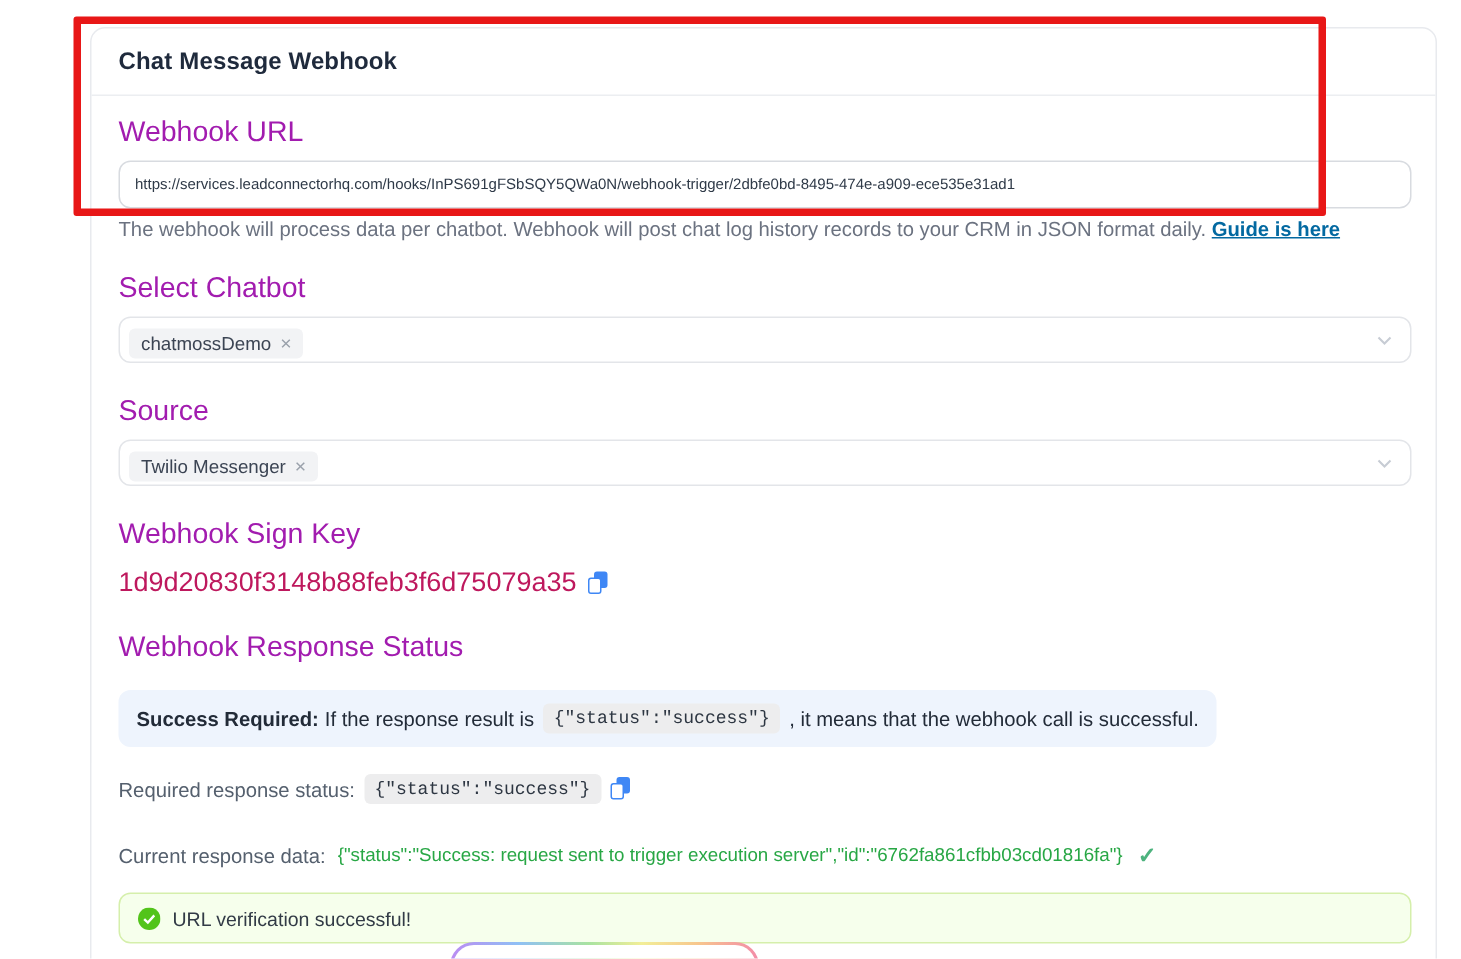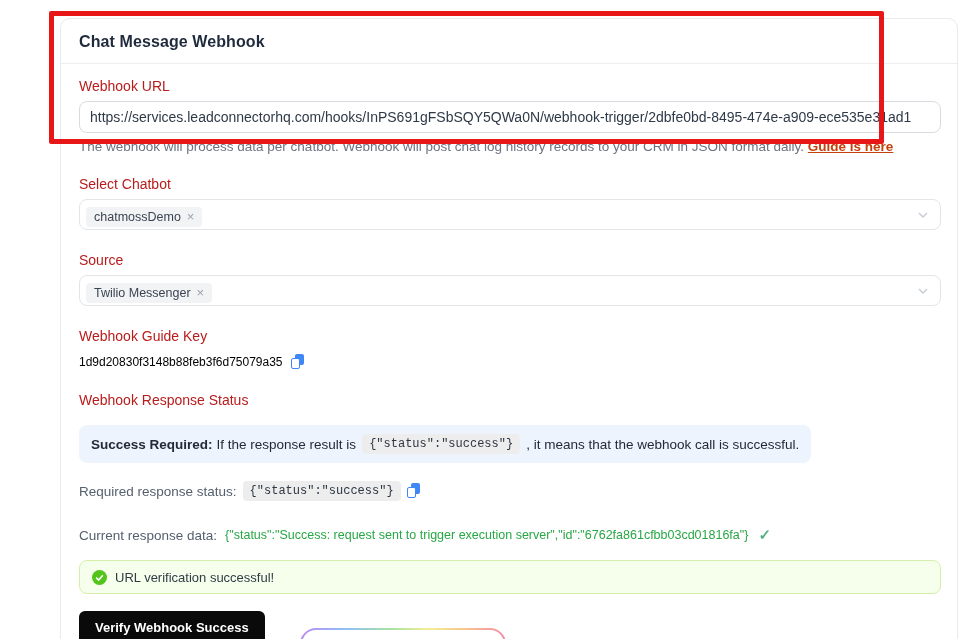--- a/index.html
+++ b/index.html
@@ -7,40 +7,40 @@
     font-family: "Liberation Sans", sans-serif; color: #374151; }
   .page { position: relative; width: 974px; height: 639px; }
 
   
   .card { position: absolute; left: 60px; top: 18px; width: 898px; height: 680px;
     background: #fff; border: 1px solid #e8eaee; border-radius: 10px; }
   .card-header { padding: 14px 18px 12px 18px; border-bottom: 1px solid #eceef1; }
   .card-title { font-size: 16px; font-weight: 700; color: #1f2a3c; letter-spacing: .1px; }
   .card-body { padding: 14px 18px 20px 18px; }
 
-  .field-label { font-size: 14px; color: #b91c1c; margin-bottom: 7px; }
+  .field-label { font-size: 19px; color: #a21caf; margin-bottom: 7px; }
 
   .url-input { width: 862px; height: 32px; border: 1px solid #d8dbe0; border-radius: 8px;
-    padding: 0 10px; font-size: 14px; color: #2f3a48; outline: none; background: #fff;
+    padding: 0 10px; font-size: 10px; color: #2f3a48; outline: none; background: #fff;
     font-family: "Liberation Sans", sans-serif; }
   .help-text { margin-top: 6px; font-size: 13.5px; color: #6b7280; }
-  .help-link { color: #c2410c; font-weight: 700; text-decoration: underline; cursor: pointer; }
+  .help-link { color: #0369a1; font-weight: 700; text-decoration: underline; cursor: pointer; }
 
   .section { margin-top: 22px; }
 
   .select-box { position: relative; width: 862px; height: 31px; border: 1px solid #e3e5e9;
     border-radius: 8px; background: #fff; display: flex; align-items: center;
     padding: 4px 28px 0 6px; cursor: pointer; }
   .tag { display: inline-flex; align-items: center; gap: 6px; background: #f2f3f5;
     border-radius: 4px; padding: 3px 8px; font-size: 12.5px; color: #3b4453; }
   .tag-close { color: #9aa1ab; font-size: 13px; line-height: 1; cursor: pointer; }
   .chevron { position: absolute; right: 11px; top: 9px; width: 12px; height: 12px; color: #c7ccd4; }
 
   .key-row { margin-top: 10px; display: flex; align-items: center; gap: 8px; }
-  .key-value { font-size: 12px; color: #000000; }
+  .key-value { font-size: 18px; color: #be185d; }
 
   .copy-icon { position: relative; width: 14px; height: 16px; display: inline-block; cursor: pointer; flex: none; }
   .copy-icon .back { position: absolute; left: 4px; top: 0; width: 9px; height: 11px;
     background: #3f87f5; border-radius: 2px; }
   .copy-icon .front { position: absolute; left: 0; top: 4px; width: 9px; height: 11px;
     background: #fff; border: 1.6px solid #3f87f5; border-radius: 2px; }
 
   .criteria-box { margin-top: 10px; display: inline-flex; align-items: center; flex-wrap: nowrap;
     background: #eef4fd; border-radius: 8px; padding: 9px 12px; font-size: 13.5px; color: #222b38;
     white-space: nowrap; }
@@ -118,21 +118,21 @@
             </span>
           <span class="chevron">
             <svg width="12" height="12" viewBox="0 0 12 12">
                 <polyline points="2,4 6,8 10,4" fill="none" stroke="currentColor" stroke-width="1.4"></polyline>
               </svg>
           </span>
         </div>
       </div>
 
       <div class="section">
-        <div class="field-label">Webhook Guide Key</div>
+        <div class="field-label">Webhook Sign Key</div>
         <div class="key-row">
           <span class="key-value">1d9d20830f3148b88feb3f6d75079a35</span>
           <span class="copy-icon">
               <span class="back"></span>
               <span class="front"></span>
             </span>
         </div>
       </div>
 
       <div class="section">

